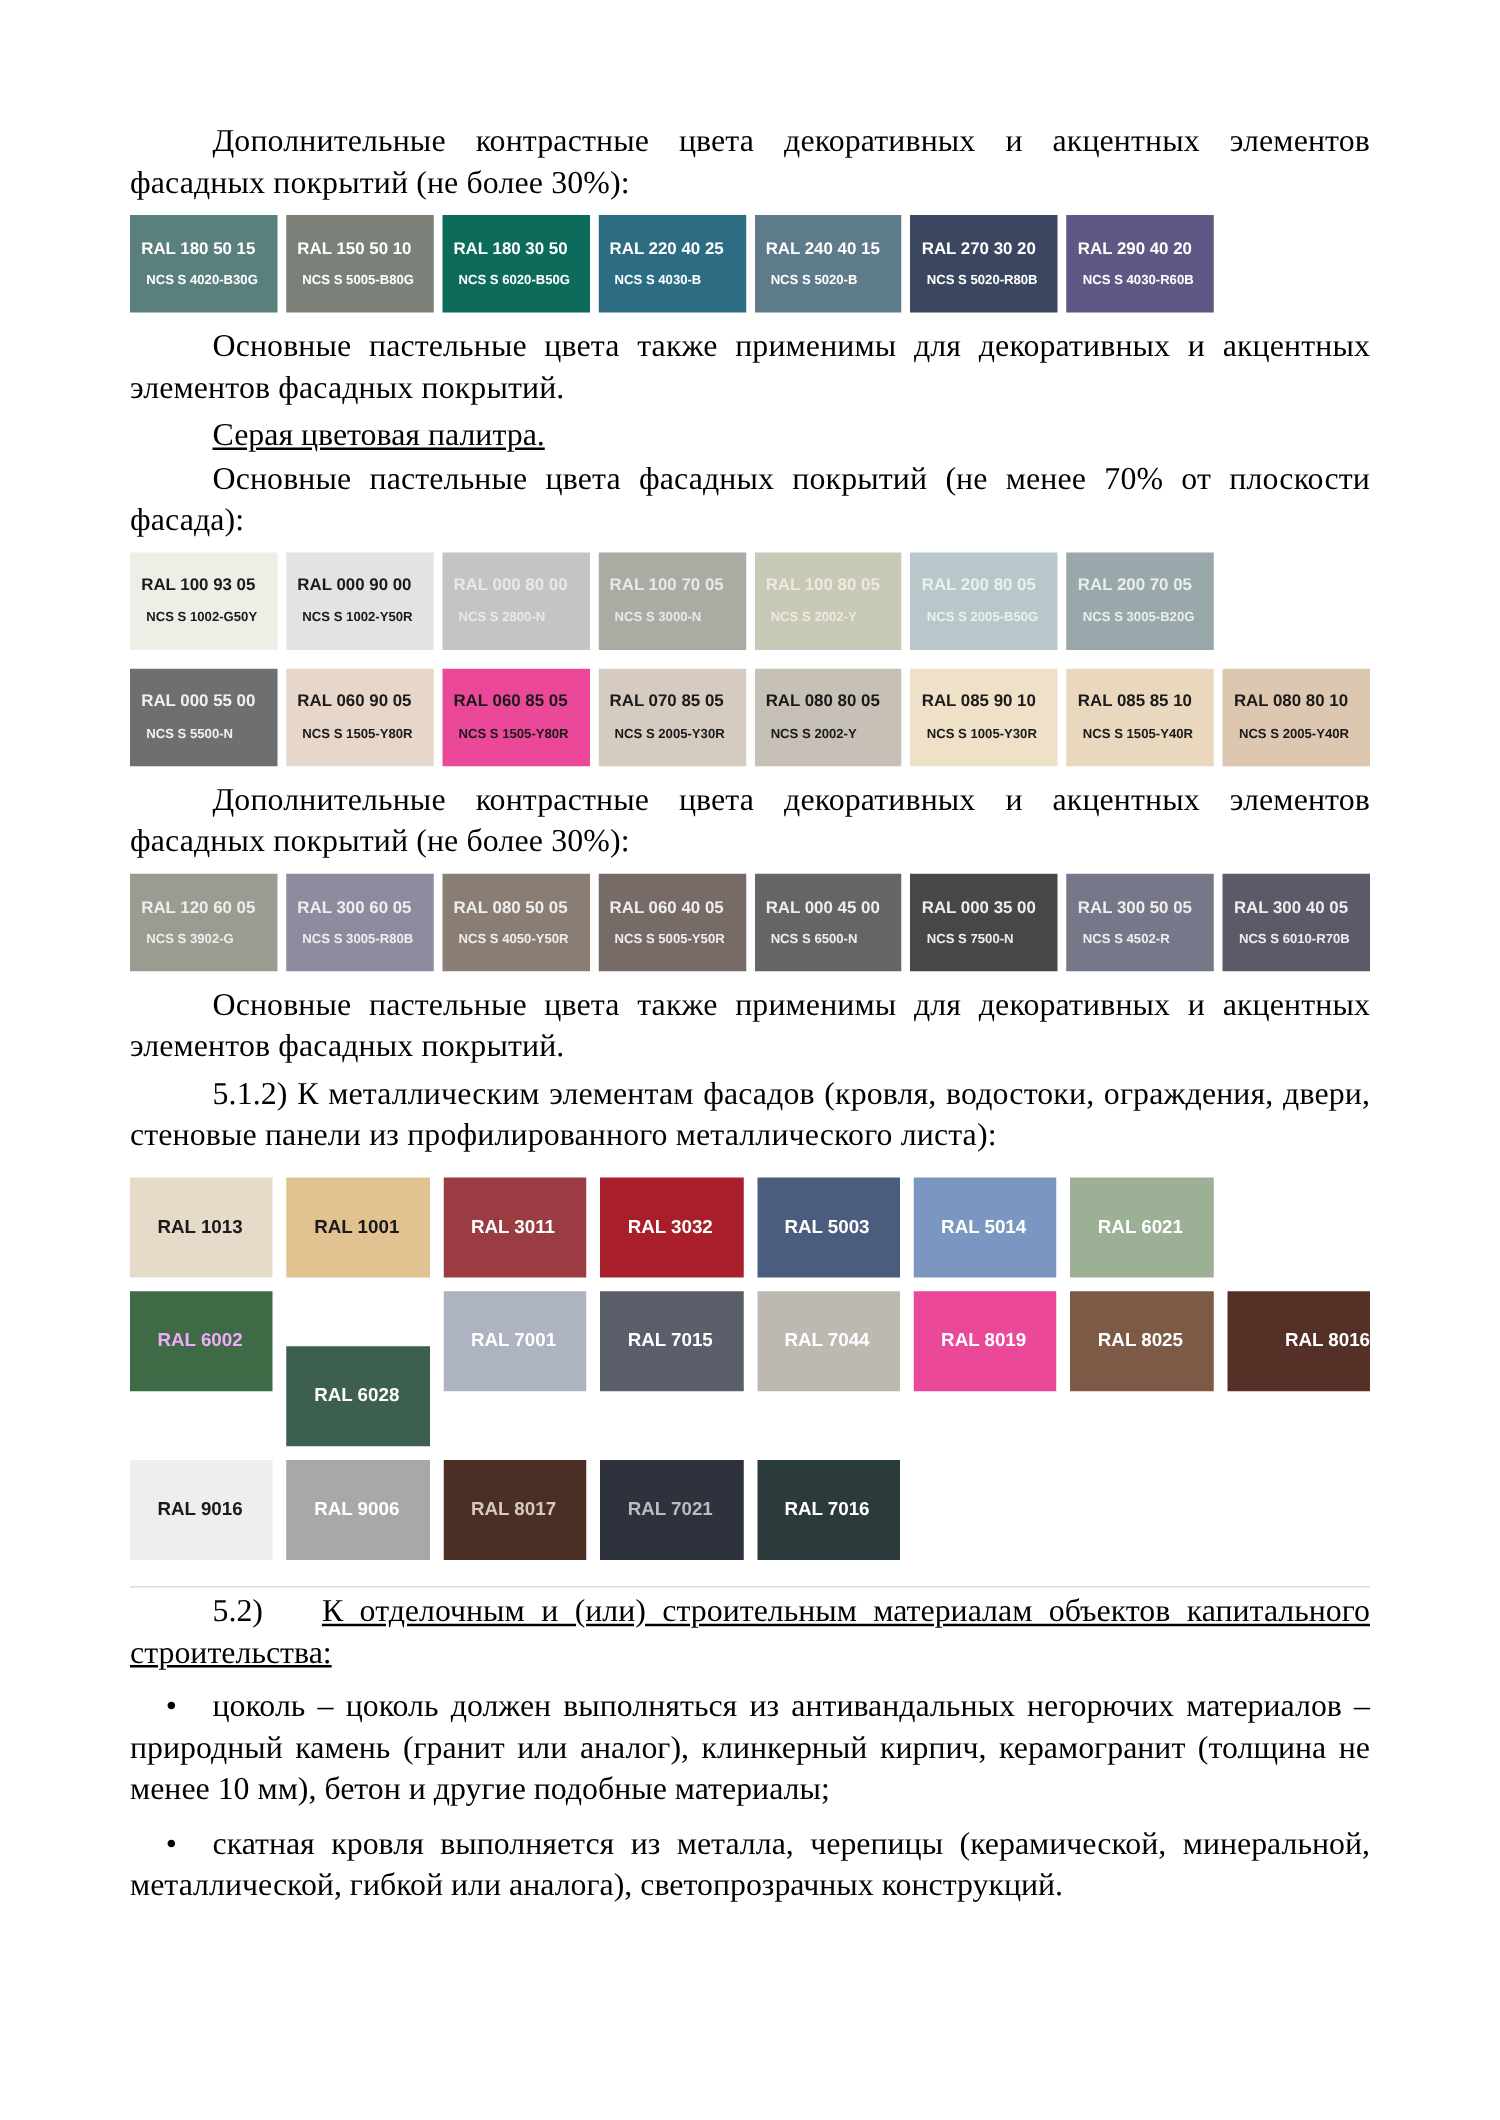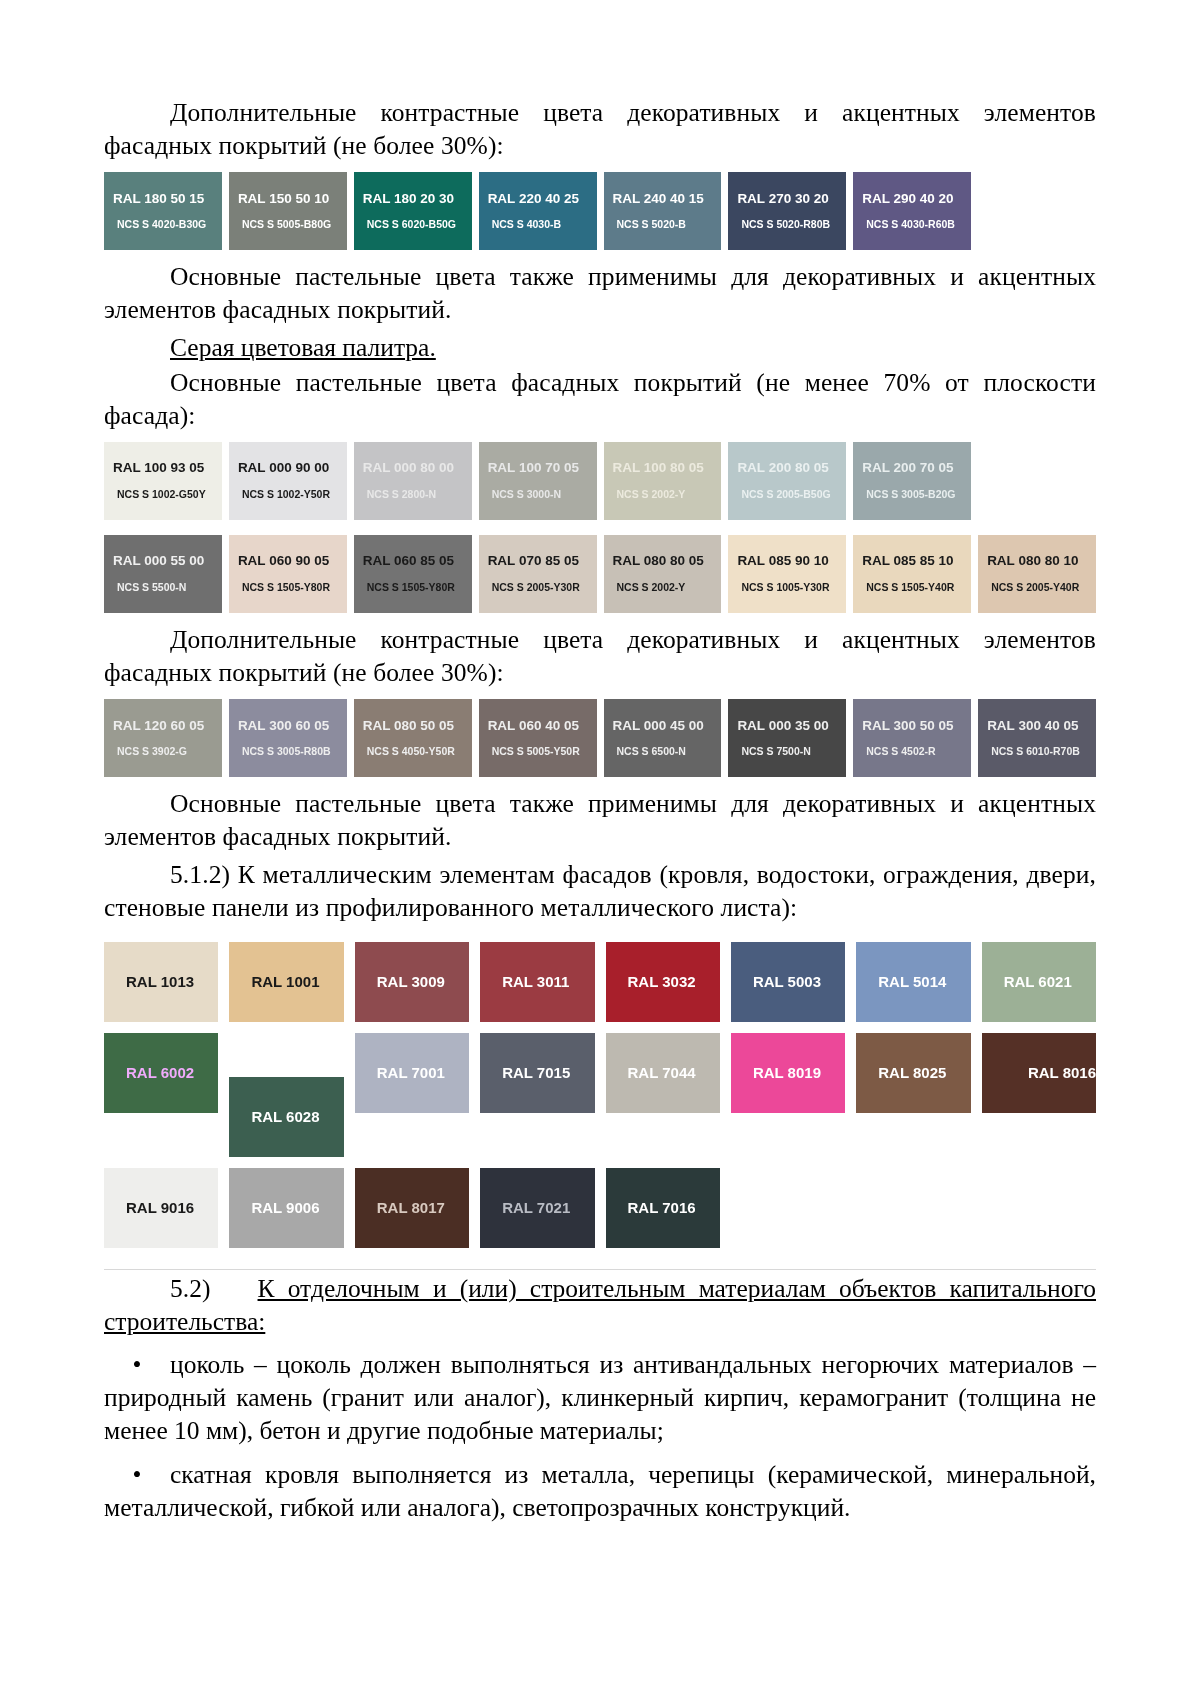--- a/index.html
+++ b/index.html
@@ -146,21 +146,21 @@
     <div class="swatch-row">
       <div class="swatch" id="sw-a0" style="background: rgb(89, 128, 125);">
         <div class="ral" style="color: rgb(255, 255, 255);">RAL 180 50 15</div>
         <div class="ncs" style="color: rgb(255, 255, 255);">NCS S 4020-B30G</div>
       </div>
       <div class="swatch" id="sw-a1" style="background: rgb(123, 128, 121);">
         <div class="ral" style="color: rgb(255, 255, 255);">RAL 150 50 10</div>
         <div class="ncs" style="color: rgb(255, 255, 255);">NCS S 5005-B80G</div>
       </div>
       <div class="swatch" id="sw-a2" style="background: rgb(13, 107, 92);">
-        <div class="ral" style="color: rgb(255, 255, 255);">RAL 180 20 30</div>
+        <div class="ral" style="color: rgb(255, 255, 255);">RAL 180 30 50</div>
         <div class="ncs" style="color: rgb(255, 255, 255);">NCS S 6020-B50G</div>
       </div>
       <div class="swatch" id="sw-a3" style="background: rgb(44, 109, 132);">
         <div class="ral" style="color: rgb(255, 255, 255);">RAL 220 40 25</div>
         <div class="ncs" style="color: rgb(255, 255, 255);">NCS S 4030-B</div>
       </div>
       <div class="swatch" id="sw-a4" style="background: rgb(93, 123, 138);">
         <div class="ral" style="color: rgb(255, 255, 255);">RAL 240 40 15</div>
         <div class="ncs" style="color: rgb(255, 255, 255);">NCS S 5020-B</div>
       </div>
@@ -217,21 +217,21 @@
 
     <div class="swatch-row">
       <div class="swatch" id="sw-c0" style="background: rgb(111, 111, 111);">
         <div class="ral" style="color: rgb(240, 240, 240);">RAL 000 55 00</div>
         <div class="ncs" style="color: rgb(240, 240, 240);">NCS S 5500-N</div>
       </div>
       <div class="swatch" id="sw-c1" style="background: rgb(231, 214, 202);">
         <div class="ral" style="color: rgb(26, 26, 26);">RAL 060 90 05</div>
         <div class="ncs" style="color: rgb(26, 26, 26);">NCS S 1505-Y80R</div>
       </div>
-      <div class="swatch" id="sw-c2" style="background: #737373;">
+      <div class="swatch" id="sw-c2" style="background: #ec4899;">
         <div class="ral" style="color: rgb(26, 26, 26);">RAL 060 85 05</div>
         <div class="ncs" style="color: rgb(26, 26, 26);">NCS S 1505-Y80R</div>
       </div>
       <div class="swatch" id="sw-c3" style="background: rgb(213, 203, 192);">
         <div class="ral" style="color: rgb(26, 26, 26);">RAL 070 85 05</div>
         <div class="ncs" style="color: rgb(26, 26, 26);">NCS S 2005-Y30R</div>
       </div>
       <div class="swatch" id="sw-c4" style="background: rgb(199, 192, 182);">
         <div class="ral" style="color: rgb(26, 26, 26);">RAL 080 80 05</div>
         <div class="ncs" style="color: rgb(26, 26, 26);">NCS S 2002-Y</div>
@@ -295,23 +295,20 @@
   <p class="para">5.1.2) К металлическим элементам фасадов (кровля, водостоки, ограждения, двери, стеновые панели из профилированного металлического листа):</p>
 
   <div class="metal-block">
     <div class="metal-inner">
       <div class="swatch-row metal">
         <div class="swatch m" id="sw-m00" style="background: rgb(230, 219, 200);">
             <div class="ral" style="color: rgb(26, 26, 26);">RAL 1013</div>
           </div>
         <div class="swatch m" id="sw-m01" style="background: rgb(227, 194, 146);">
             <div class="ral" style="color: rgb(26, 26, 26);">RAL 1001</div>
-          </div>
-        <div class="swatch m" id="sw-m02" style="background: rgb(142, 75, 79);">
-            <div class="ral" style="color: rgb(255, 255, 255);">RAL 3009</div>
           </div>
         <div class="swatch m" id="sw-m03" style="background: rgb(155, 59, 66);">
             <div class="ral" style="color: rgb(255, 255, 255);">RAL 3011</div>
           </div>
         <div class="swatch m" id="sw-m04" style="background: rgb(168, 31, 43);">
             <div class="ral" style="color: rgb(255, 255, 255);">RAL 3032</div>
           </div>
         <div class="swatch m" id="sw-m05" style="background: rgb(74, 93, 126);">
             <div class="ral" style="color: rgb(255, 255, 255);">RAL 5003</div>
           </div>

